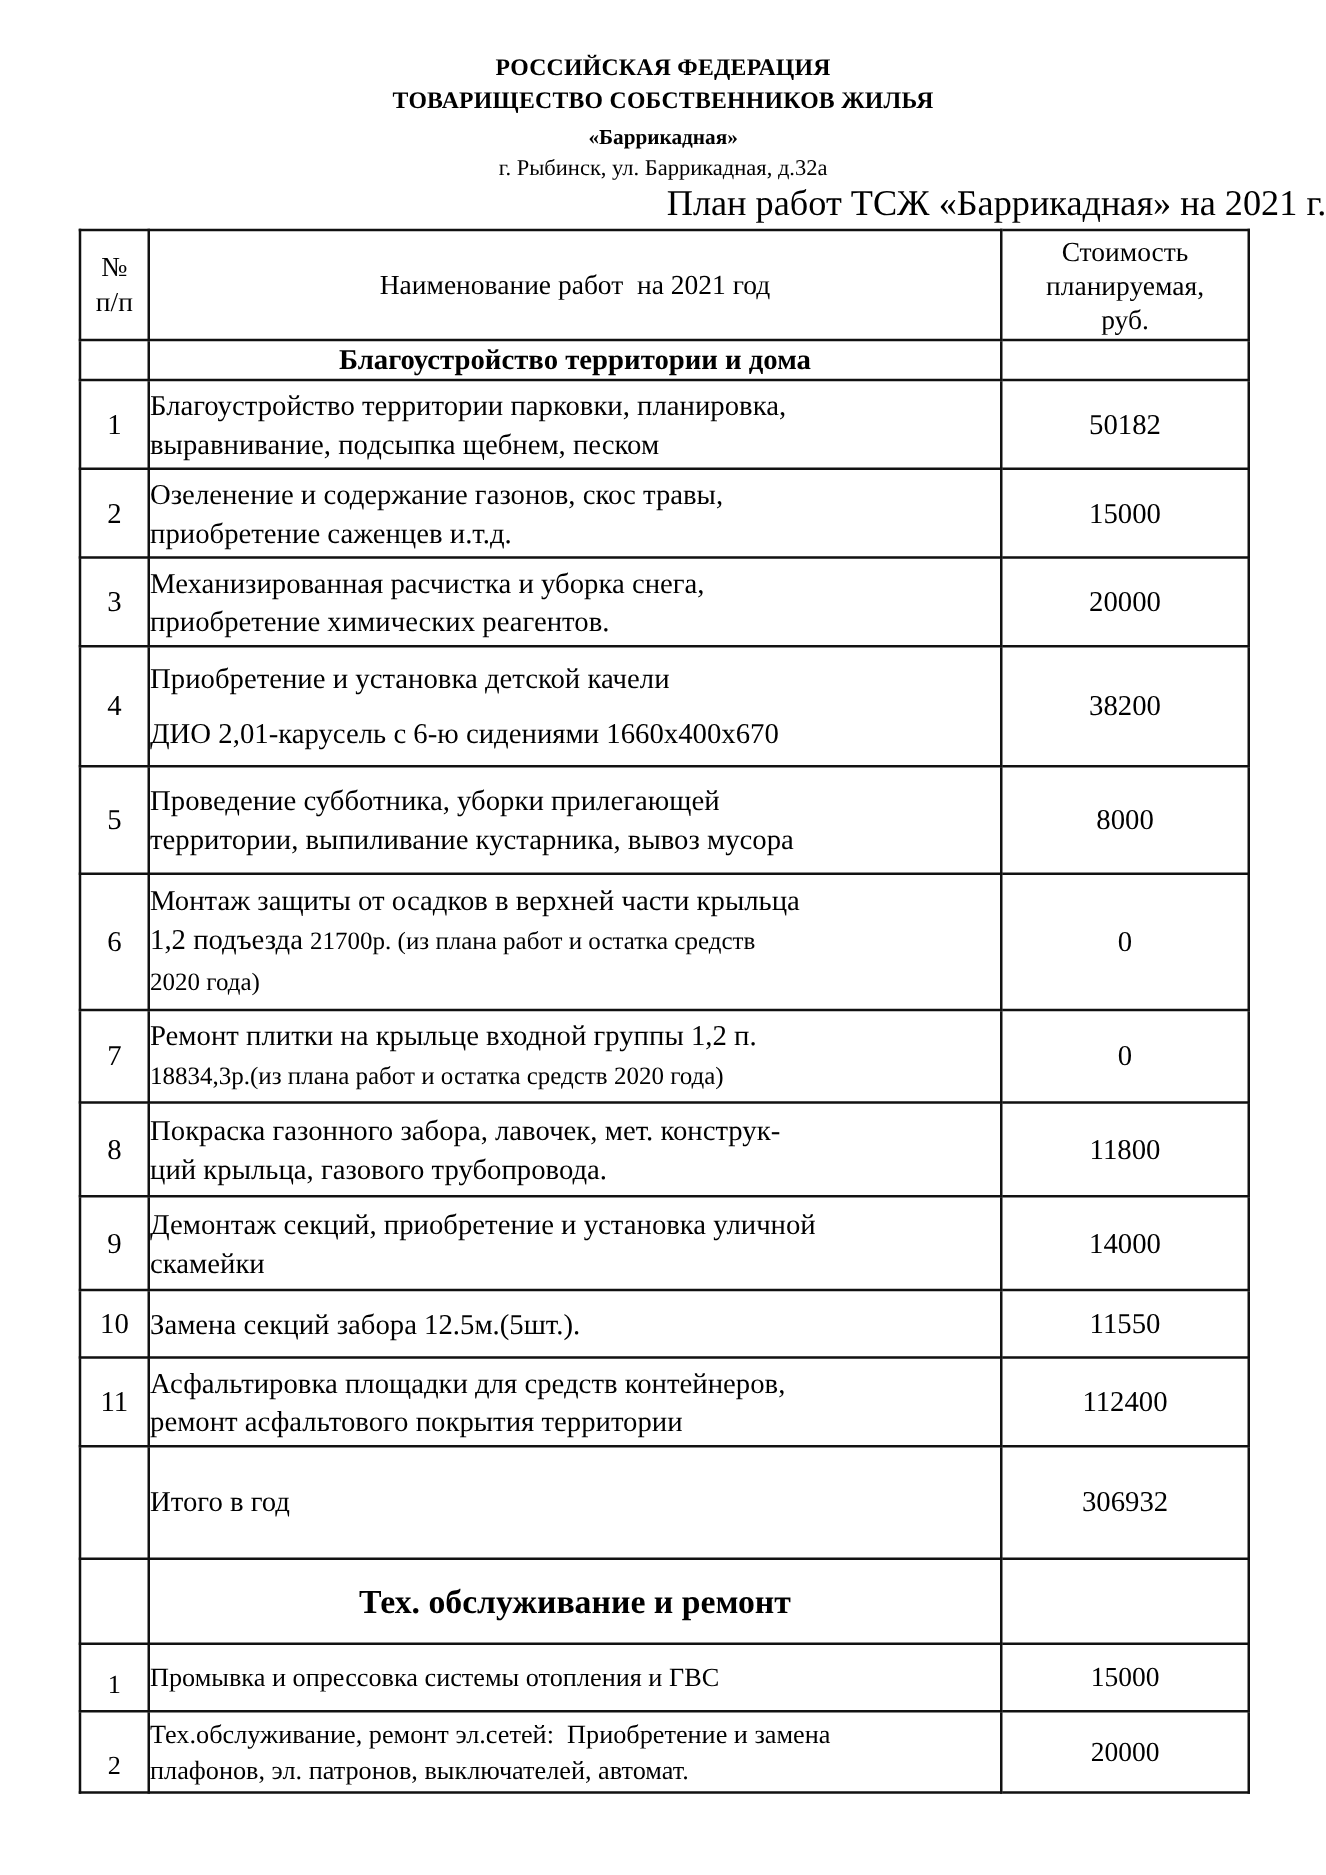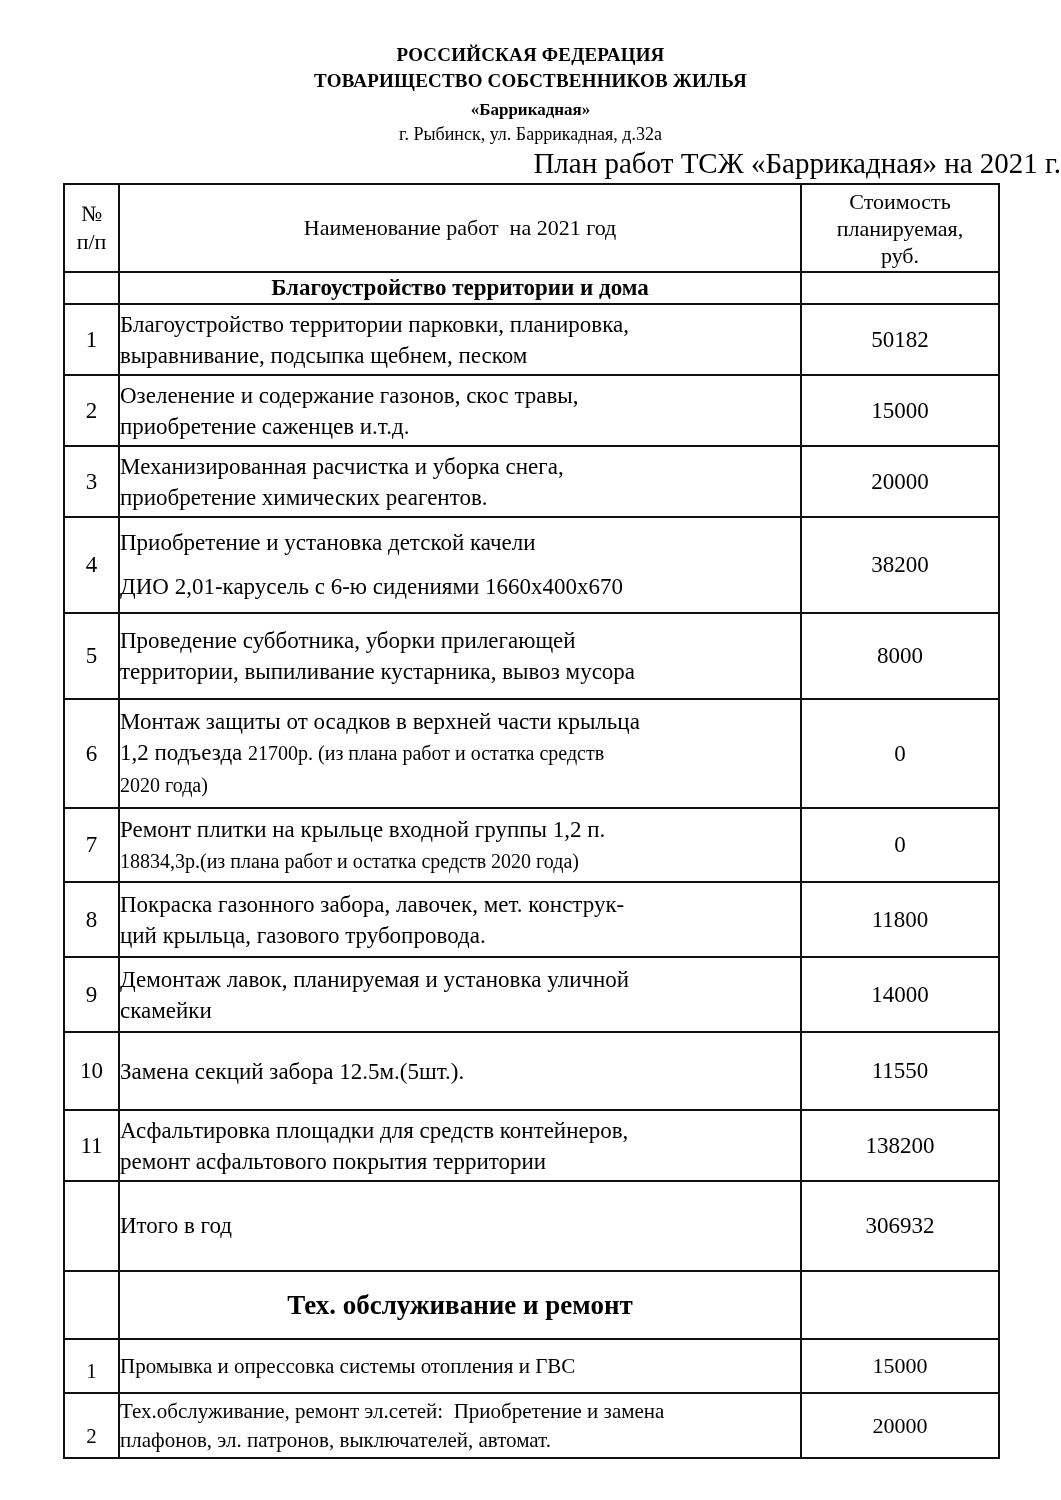--- a/index.html
+++ b/index.html
@@ -104,34 +104,34 @@
       <td class="cost">0</td>
     </tr>
     <tr style="height:75px">
       <td class="num">8</td>
       <td class="name">Покраска газонного забора, лавочек, мет. конструк-
 ций крыльца, газового трубопровода.</td>
       <td class="cost">11800</td>
     </tr>
     <tr style="height:75px">
       <td class="num">9</td>
-      <td class="name">Демонтаж лавок, планируемая и установка уличной
+      <td class="name">Демонтаж секций, приобретение и установка уличной
 скамейки</td>
       <td class="cost">14000</td>
     </tr>
-    <tr style="height:78px">
+    <tr style="height:54px">
       <td class="num">10</td>
       <td class="name">Замена секций забора 12.5м.(5шт.).</td>
       <td class="cost">11550</td>
     </tr>
     <tr style="height:71px">
       <td class="num">11</td>
       <td class="name">Асфальтировка площадки для средств контейнеров,
 ремонт асфальтового покрытия территории</td>
-      <td class="cost">138200</td>
+      <td class="cost">112400</td>
     </tr>
 
     <tr class="totalrow" style="height:90px">
       <td class="num"></td>
       <td class="name">Итого в год</td>
       <td class="cost">306932</td>
     </tr>
 
     <tr class="sectionrow2" style="height:68px">
       <td class="num"></td>

